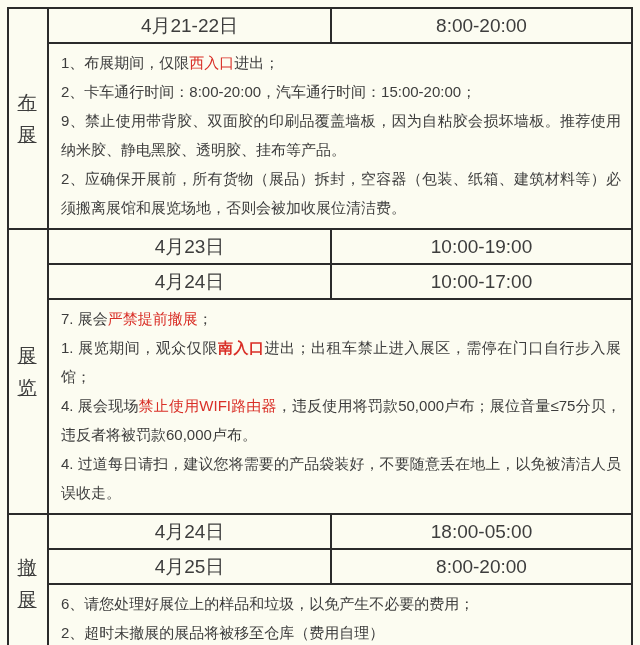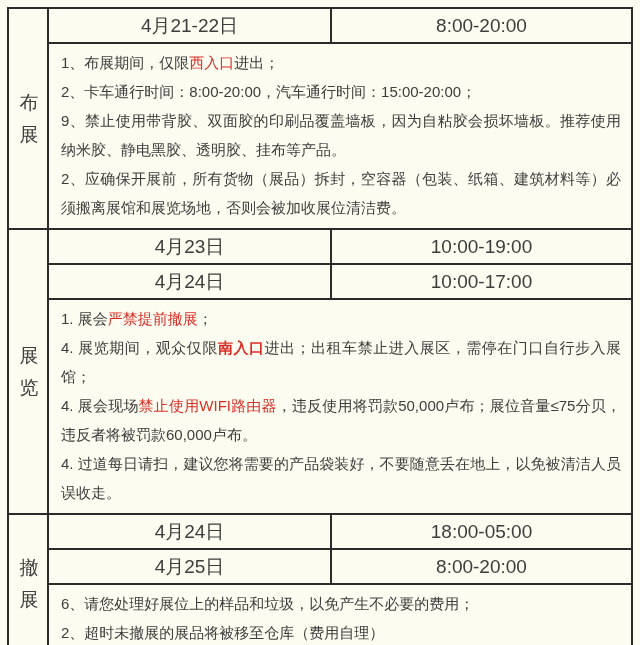--- a/index.html
+++ b/index.html
@@ -37,21 +37,22 @@
     vertical-align:middle;
     padding:0;
   }
   .vlabel{
     display:inline-block;
     width:1.1em;
     word-break:break-all;
     line-height:32px;
     font-size:19px;
     color:var(--text);
-    text-align:right;
+    text-align:left;
+    text-decoration:underline;
   }
   .date-cell,.time-cell{
     height:31px;
     text-align:center;
     vertical-align:middle;
     font-size:19px;
     color:var(--text);
     padding:1px 0;
   }
   .notes-cell{
@@ -102,22 +103,22 @@
         </td>
         <td class="date-cell">4月23日</td>
         <td class="time-cell">10:00-19:00</td>
       </tr>
       <tr>
         <td class="date-cell">4月24日</td>
         <td class="time-cell">10:00-17:00</td>
       </tr>
       <tr>
         <td class="notes-cell" colspan="2">
-          <p class="note"><span>1. 展会</span><span class="red">严禁提前撤展</span><span>；</span></p>
-          <p class="note"><span>4. 展览期间，观众仅限</span><span class="redBold">南入口</span><span>进出；出租车禁止进入展区，需停在门口自行步入展馆；</span></p>
+          <p class="note"><span>7. 展会</span><span class="red">严禁提前撤展</span><span>；</span></p>
+          <p class="note"><span>1. 展览期间，观众仅限</span><span class="redBold">南入口</span><span>进出；出租车禁止进入展区，需停在门口自行步入展馆；</span></p>
           <p class="note"><span>4. 展会现场</span><span class="red">禁止使用WIFI路由器</span><span>，违反使用将罚款50,000卢布；展位音量≤75分贝，违反者将被罚款60,000卢布。</span></p>
           <p class="note"><span>4. 过道每日请扫，建议您将需要的产品袋装好，不要随意丢在地上，以免被清洁人员误收走。</span></p>
         </td>
       </tr>
 
       <tr>
         <td class="label-cell" rowspan="3">
           <span class="vlabel">撤展</span>
         </td>
         <td class="date-cell">4月24日</td>

